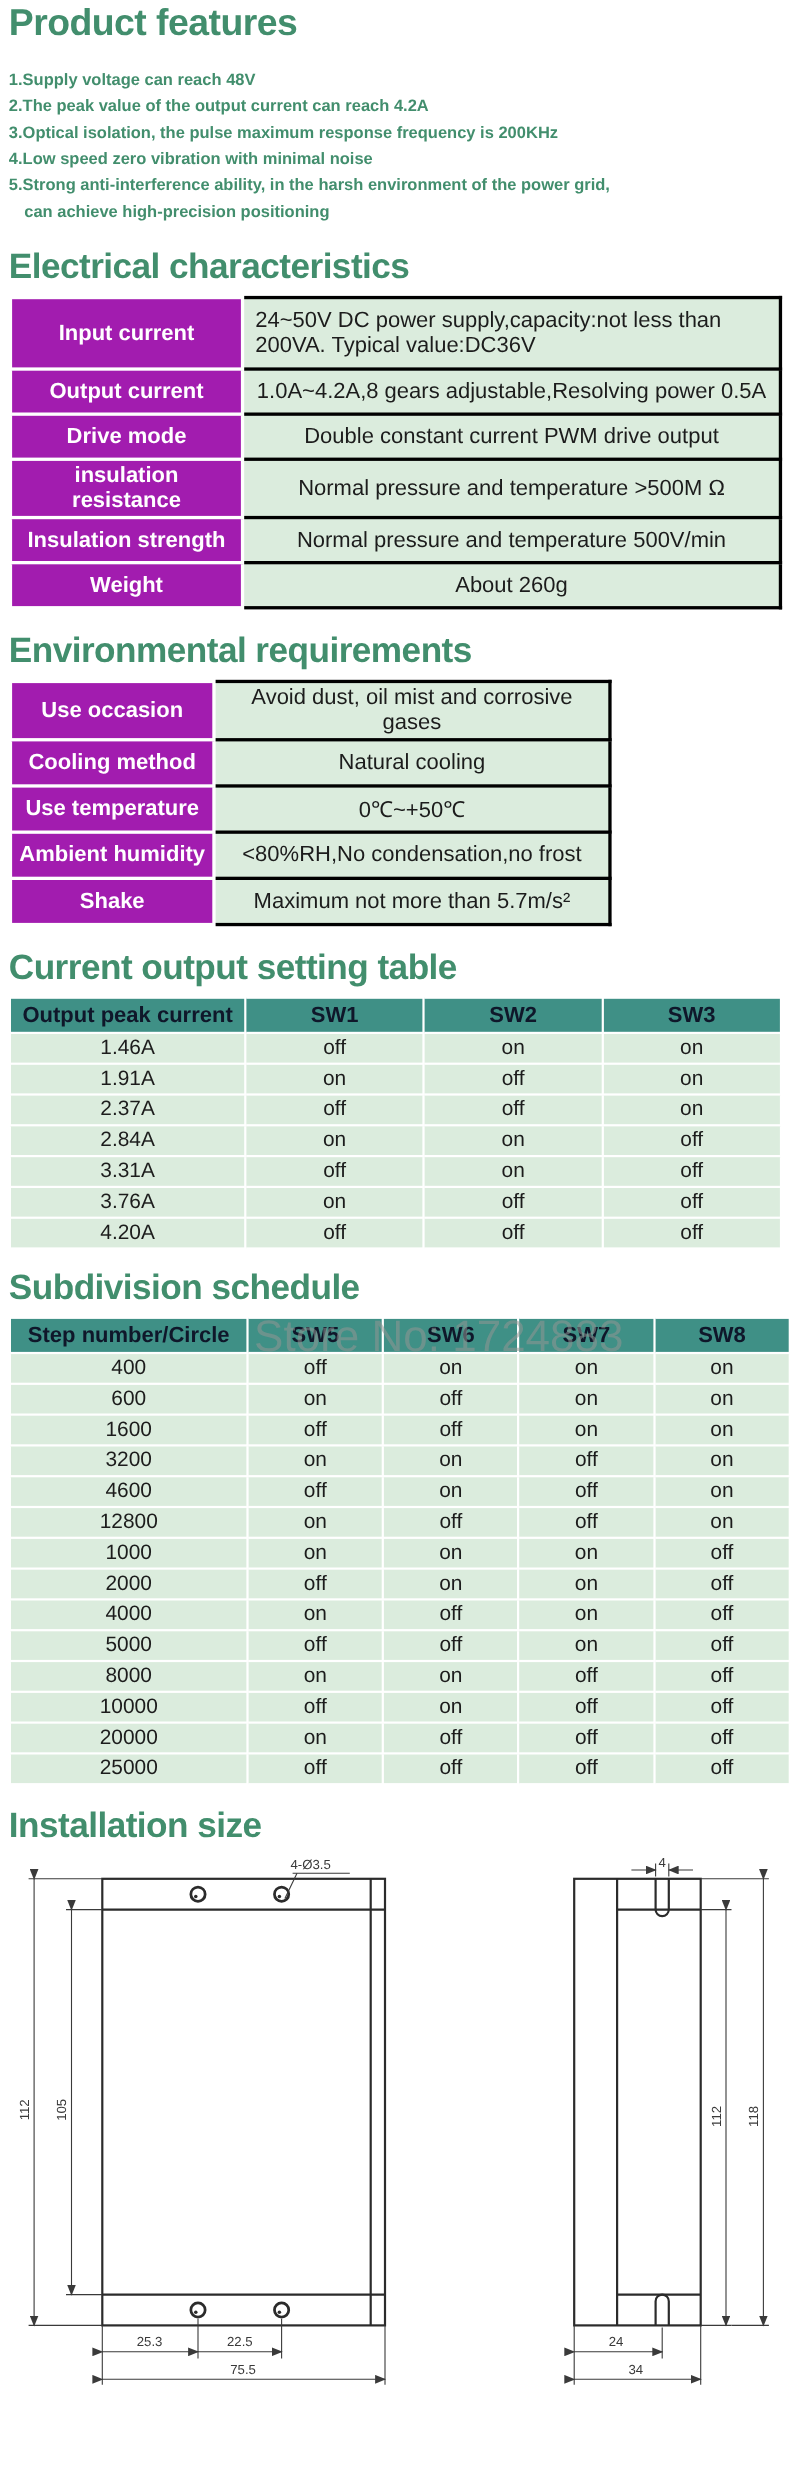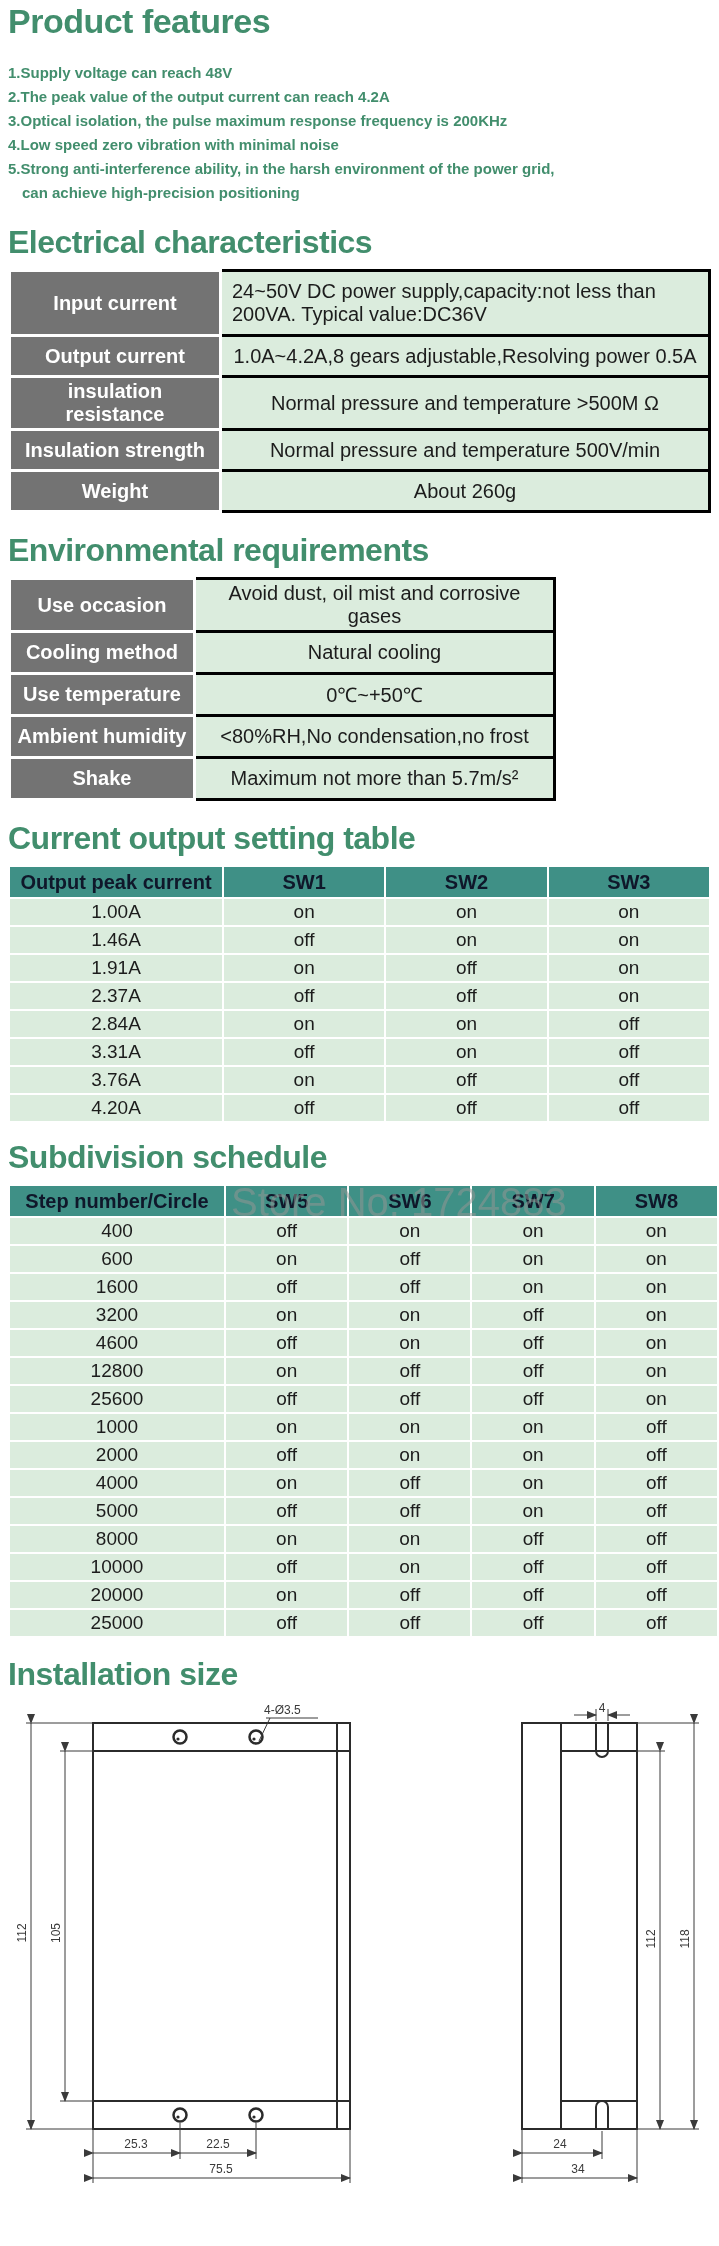--- a/index.html
+++ b/index.html
@@ -21,21 +21,21 @@
   }
   .features { list-style:none; margin:2px 0 0 0; padding:0; }
   .features li {
     color:#428e6d; font-size:15px; font-weight:bold; line-height:24px;
   }
   .features li:last-child { padding-left:14px; }
 
   
   table { border-collapse:collapse; }
   .kv-table th {
-    background:#737373; color:#ffffff; font-size:20px; font-weight:bold;
+    background:#a21caf; color:#ffffff; font-size:20px; font-weight:bold;
     border:3px solid #ffffff; text-align:center; padding:2px 6px;
   }
   .kv-table td {
     background:#dbecdd; color:#1c1c1c; font-size:20px;
     border:3px solid #000000; text-align:center; padding:2px 10px;
   }
   .elec-table { width:703px; }
   .elec-table th { width:196px; height:34px; }
   .elec-table tr:first-child th, .elec-table tr:first-child td { height:58px; }
   .elec-table tr:first-child td { text-align:left; }
@@ -92,20 +92,24 @@
     <h2 class="section-title">Electrical characteristics</h2>
     <table class="kv-table elec-table">
       <tbody>
           <tr>
             <th>Input current</th>
             <td>24~50V DC power supply,capacity:not less than 200VA. Typical value:DC36V</td>
           </tr>
           <tr>
             <th>Output current</th>
             <td>1.0A~4.2A,8 gears adjustable,Resolving power  0.5A</td>
+          </tr>
+          <tr>
+            <th>Drive mode</th>
+            <td>Double constant current PWM drive output</td>
           </tr>
           <tr>
             <th>insulation resistance</th>
             <td>Normal pressure and temperature &gt;500M Ω</td>
           </tr>
           <tr>
             <th>Insulation strength</th>
             <td>Normal pressure and temperature 500V/min</td>
           </tr>
           <tr>
@@ -150,26 +154,20 @@
       <thead>
         <tr>
           <th class="col-label">Output peak current</th>
           <th class="col-sw">SW1</th>
           <th class="col-sw">SW2</th>
           <th class="col-sw">SW3</th>
         </tr>
       </thead>
       <tbody>
           <tr>
-            <td>1.00A</td>
-            <td>on</td>
-            <td>on</td>
-            <td>on</td>
-          </tr>
-          <tr>
             <td>1.46A</td>
             <td>off</td>
             <td>on</td>
             <td>on</td>
           </tr>
           <tr>
             <td>1.91A</td>
             <td>on</td>
             <td>off</td>
             <td>on</td>
@@ -254,27 +252,20 @@
             <tr>
               <td>4600</td>
               <td>off</td>
               <td>on</td>
               <td>off</td>
               <td>on</td>
             </tr>
             <tr>
               <td>12800</td>
               <td>on</td>
-              <td>off</td>
-              <td>off</td>
-              <td>on</td>
-            </tr>
-            <tr>
-              <td>25600</td>
-              <td>off</td>
               <td>off</td>
               <td>off</td>
               <td>on</td>
             </tr>
             <tr>
               <td>1000</td>
               <td>on</td>
               <td>on</td>
               <td>on</td>
               <td>off</td>

